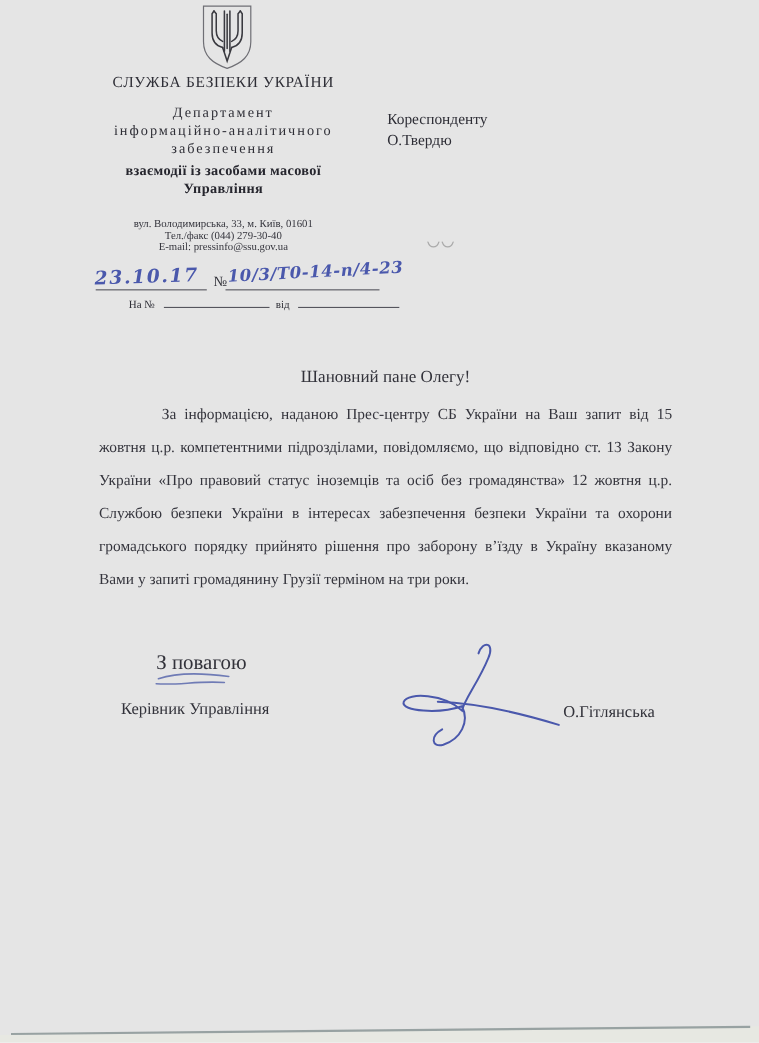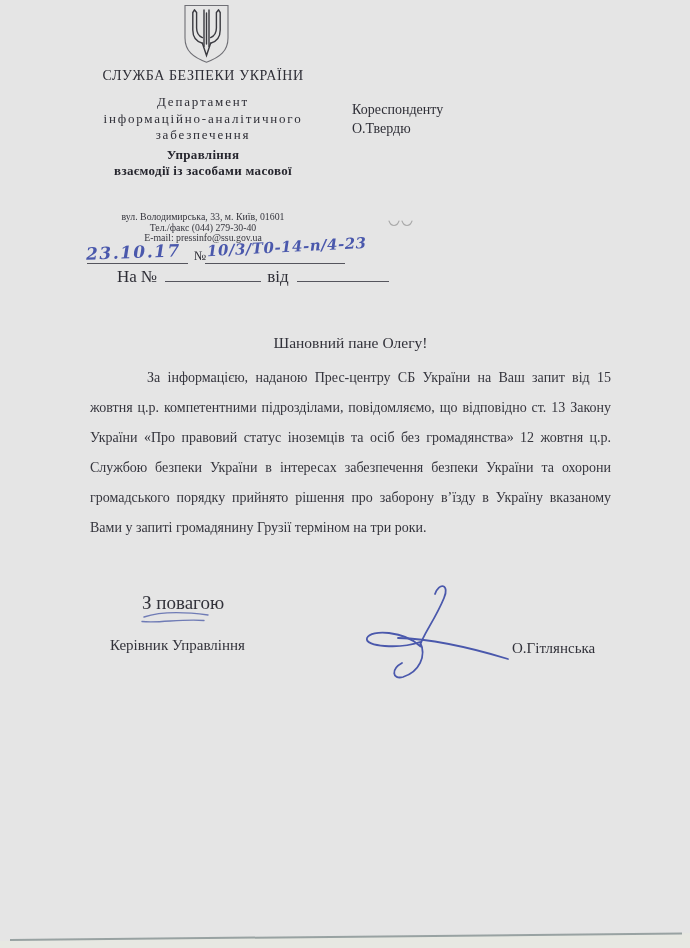--- a/index.html
+++ b/index.html
@@ -29,41 +29,40 @@
   }
   .division {
     left: 67px; top: 147px; width: 272px;
     text-align: center; font-size: 13px; font-weight: bold;
     letter-spacing: 0.3px; line-height: 15.5px; color: #26262e;
   }
   .contact {
     left: 67px; top: 199px; width: 272px;
     text-align: center; font-size: 9.8px; line-height: 10.6px;
     color: #35353d;
-    margin-top: 13px;
   }
 
   
   .hand {
     font-style: italic; font-weight: bold;
     color: #4a58ac;
     font-family: "DejaVu Serif", serif;
   }
   .hand-date {
     left: 86px; top: 242px; font-size: 17px; letter-spacing: 1.5px;
     transform: rotate(-2deg);
   }
   .date-underline { left: 87px; top: 263px; width: 101px; border-top: 1.2px solid #55555d; }
   .num-label { left: 194px; top: 248px; font-size: 13px; color: #2e2e36; }
   .hand-num {
     left: 207px; top: 238px; font-size: 15px; letter-spacing: 0.5px;
     transform: rotate(-3deg); white-space: nowrap;
   }
   .num-underline { left: 205px; top: 263px; width: 140px; border-top: 1.2px solid #55555d; }
-  .na-row { left: 117px; top: 267px; font-size: 17px; color: #2e2e36; }
+  .na-row { left: 117px; top: 267px; font-size: 10px; color: #2e2e36; }
   .na-row .blank { display: inline-block; border-bottom: 1.2px solid #55555d; height: 12px; vertical-align: baseline; }
   .blank-1 { width: 96px; margin: 0 6px 0 8px; }
   .blank-2 { width: 92px; margin-left: 8px; }
 
   
   .addressee {
     left: 352px; top: 101px; width: 320px;
     font-size: 14px; line-height: 18.5px; color: #2e2e36;
   }
 
@@ -113,22 +112,22 @@
 
   <div class="abs agency">СЛУЖБА БЕЗПЕКИ УКРАЇНИ</div>
 
   <div class="abs dept">
     <div>Департамент</div>
     <div>інформаційно-аналітичного</div>
     <div>забезпечення</div>
   </div>
 
   <div class="abs division">
+    <div>взаємодії із засобами масової</div>
     <div>Управління</div>
-    <div>взаємодії із засобами масової</div>
   </div>
 
   <div class="abs contact">
     <div>вул. Володимирська, 33, м. Київ, 01601</div>
     <div>Тел./факс (044) 279-30-40</div>
     <div>E-mail: pressinfo@ssu.gov.ua</div>
   </div>
 
   <div class="abs hand hand-date">23.10.17</div>
   <div class="abs date-underline"></div>

